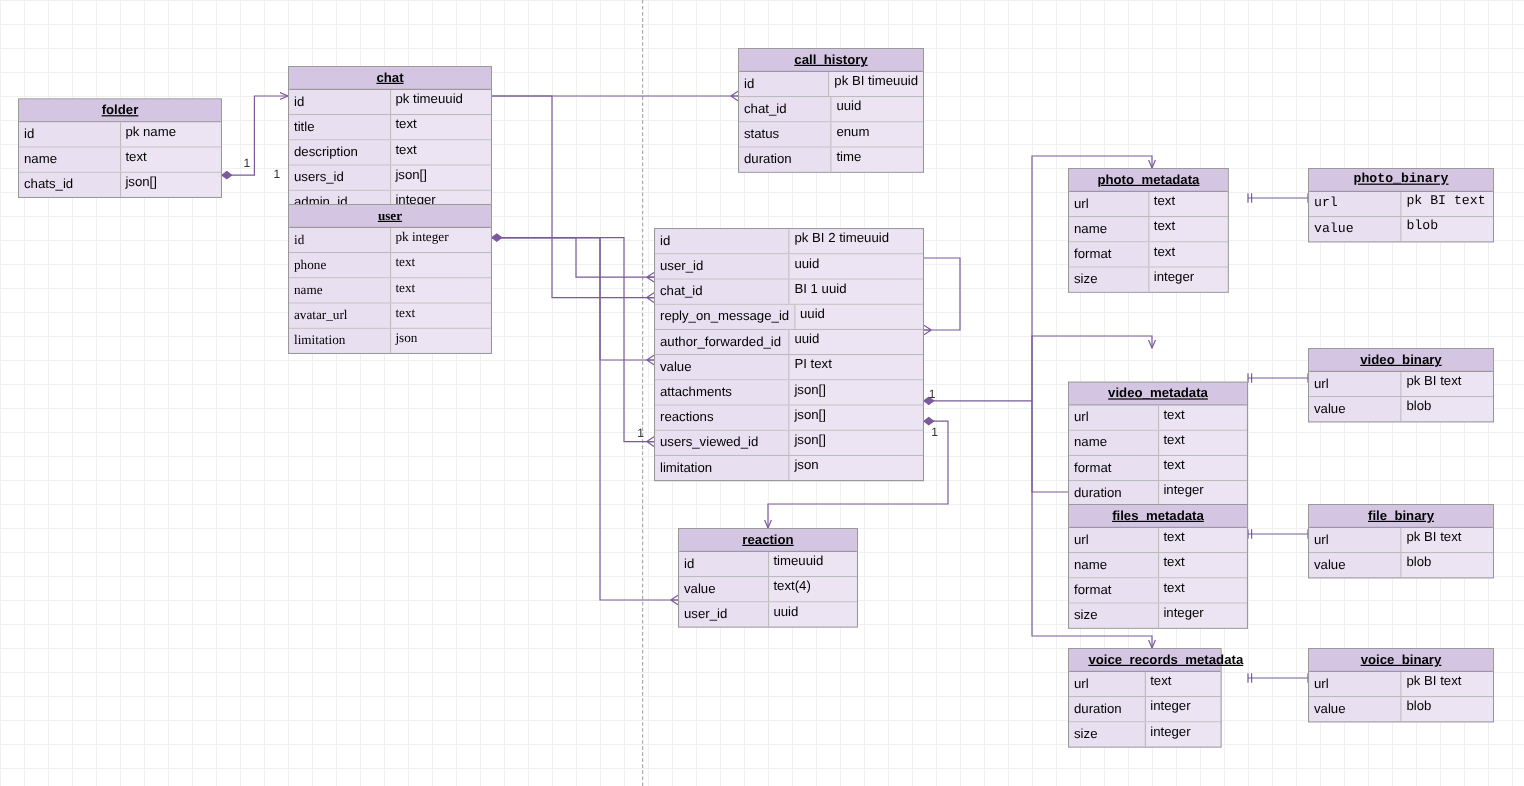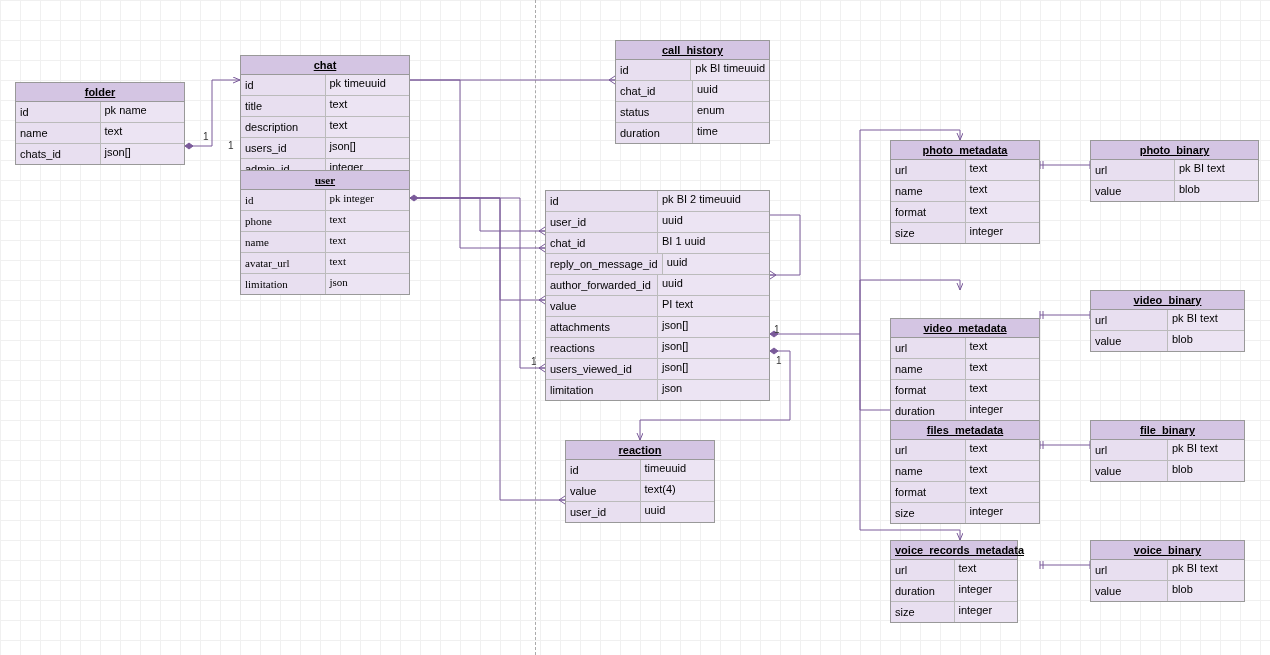--- a/index.html
+++ b/index.html
@@ -20,21 +20,21 @@
 .entity {
   position: absolute;
   border: 1px solid #999;
   background: #e8dff0;
 }
 .entity-title {
   text-align: center;
   font-weight: bold;
   text-decoration: underline;
   background: #d4c5e3;
-  padding: 3px 4px;
+  padding: 3px 16px;
   border-bottom: 1px solid #999;
 }
 .row {
   display: flex;
   border-bottom: 1px solid #bbb;
   min-height: 17px;
 }
 .row:last-child { border-bottom: none; }
 .col-l {
   flex: 1;
@@ -261,40 +261,40 @@
       </div>
       <div class="row">
         <div class="col-l">value</div>
         <div class="col-r">text(4)</div>
       </div>
       <div class="row">
         <div class="col-l">user_id</div>
         <div class="col-r">uuid</div>
       </div>
     </div>
-    <div class="entity" style="left: 890px; top: 140px; width: 150px;">
+    <div class="entity" style="left: 890px; top: 140px; width: 134px;">
       <div class="entity-title">photo_metadata</div>
       <div class="row">
         <div class="col-l">url</div>
         <div class="col-r">text</div>
       </div>
       <div class="row">
         <div class="col-l">name</div>
         <div class="col-r">text</div>
       </div>
       <div class="row">
         <div class="col-l">format</div>
         <div class="col-r">text</div>
       </div>
       <div class="row">
         <div class="col-l">size</div>
         <div class="col-r">integer</div>
       </div>
     </div>
-    <div class="entity" style="left: 1090px; top: 140px; width: 169px;">
+    <div class="entity" style="left: 1090px; top: 140px; width: 155px; font-family: Liberation Mono, monospace;">
       <div class="entity-title">photo_binary</div>
       <div class="row">
         <div class="col-l">url</div>
         <div class="col-r">pk BI text</div>
       </div>
       <div class="row">
         <div class="col-l">value</div>
         <div class="col-r">blob</div>
       </div>
     </div>

